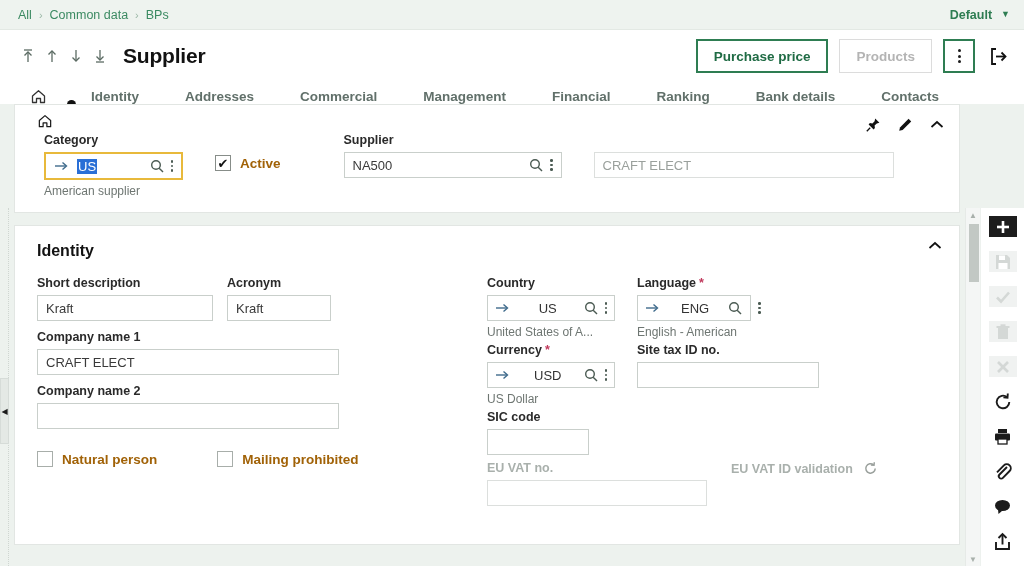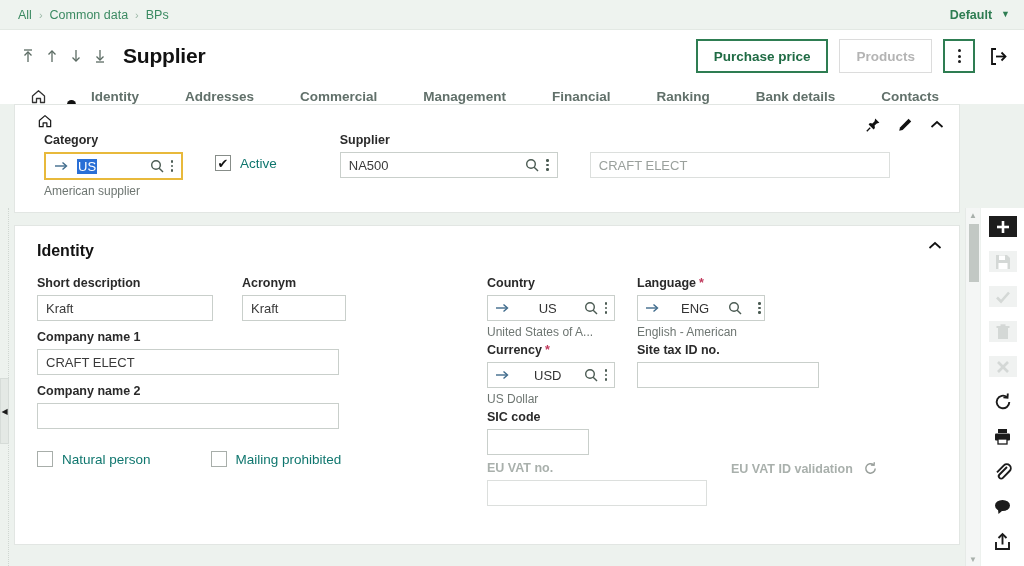--- a/index.html
+++ b/index.html
@@ -159,21 +159,21 @@
     font-size: 12px; color: #6e7672; margin-top: 4px; white-space: nowrap;
   }
 
   .checkbox-wrap { display: flex; align-items: center; cursor: pointer; }
   .cbox {
     width: 16px; height: 16px; border: 1px solid #878d89; background: #fff;
     display: flex; align-items: center; justify-content: center;
     font-size: 13px; color: #111; line-height: 1;
   }
   .cbox.unchecked { border-color: #a8aeaa; }
-  .cb-label { font-size: 13.5px; font-weight: normal; color: #0f766e; margin-left: 9px; }
+  .cb-label { font-size: 13.5px; font-weight: bold; color: #a16207; margin-left: 9px; }
 
   
   .panel-identity { padding: 14px 14px 0 22px; height: 320px; }
   .section-title { font-size: 16px; font-weight: bold; color: #121212; margin: 2px 0 16px 0; }
   .collapse-chevron { position: absolute; right: 16px; top: 14px; cursor: pointer; color: #1a1a1a; }
 
   .id-grid { display: flex; }
   .id-left { width: 450px; }
   .id-right { flex: 1; padding-left: 0px; }
 
@@ -421,21 +421,21 @@
       <div class="id-grid">
 
         <div class="id-left">
           <div class="row mb">
             <div class="field-group">
               <div class="field-label">Short description</div>
               <div class="input" style="width:176px;">
                 <span class="input-text">Kraft</span>
               </div>
             </div>
-            <div class="field-group" style="margin-left:29px;justify-content:center;">
+            <div class="field-group" style="margin-left:14px;justify-content:center;">
               <div class="field-label">Acronym</div>
               <div class="input" style="width:104px;">
                 <span class="input-text">Kraft</span>
               </div>
             </div>
           </div>
 
           <div class="field-group mb">
             <div class="field-label">Company name 1</div>
             <div class="input" style="width:302px;">
@@ -487,21 +487,21 @@
                     <i></i>
                   </span>
               </div>
               <div class="hint">United States of A...</div>
             </div>
 
             <div class="field-group" style="margin-left:22px;">
               <div class="field-label">
                 <span>Language</span><span class="req">*</span>
               </div>
-              <div class="lookup" style="width:128px;gap:9px;">
+              <div class="lookup" style="width:114px;gap:9px;">
                 <span class="icon-arrow">
                   <svg width="15" height="12" viewBox="0 0 15 12">
                       <line x1="1" y1="6" x2="12" y2="6" stroke="currentColor" stroke-width="1.4"></line>
                       <polyline points="8.5,2.5 12.5,6 8.5,9.5" fill="none" stroke="currentColor" stroke-width="1.4"></polyline>
                     </svg>
                 </span>
                 <span class="lk-val">ENG</span>
                 <span class="icon-search">
                   <svg width="14" height="14" viewBox="0 0 14 14">
                       <circle cx="6" cy="6" r="4.3" fill="none" stroke="currentColor" stroke-width="1.4"></circle>

